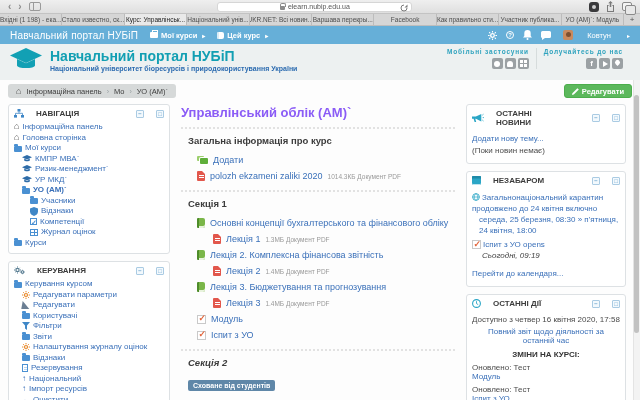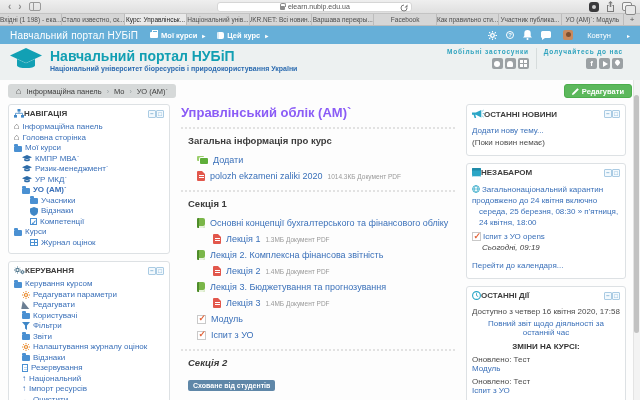--- a/index.html
+++ b/index.html
@@ -70,21 +70,21 @@
   .crumb-sep::before{content:"›";}
   .editbtn{margin-left:auto;display:flex;align-items:center;gap:3px;background:#5cb85c;color:#fff;font-size:7.5px;font-weight:bold;border:1px solid #4cae4c;border-radius:3px;height:14px;padding:0 7px;}
 
   .cols{display:flex;gap:7px;align-items:flex-start;padding:0 2px;}
   .col-l{width:162px;flex:none;}
   .col-c{flex:1;padding:0 4px;min-width:0;}
   .col-r{width:160px;flex:none;margin-right:6px;}
 
   
   .blk{background:#fff;border:1px solid #dde1e4;border-radius:3px;margin-bottom:7px;}
-  .blk-h{display:flex;align-items:center;gap:0;padding:4px 5px 3px;font-size:8px;font-weight:bold;color:#3c3c3c;}
+  .blk-h{display:flex;align-items:center;gap:12px;padding:4px 5px 3px;font-size:8px;font-weight:bold;color:#3c3c3c;}
   .blk-h .sp{flex:1;}
   .ctl{width:8px;height:8px;border:1px solid #aacbe3;border-radius:1px;background:#f3f9fd;color:#6aa3cc;font-size:6px;line-height:6px;text-align:center;}
   .ctl-min::before{content:"−";} .ctl-dock::before{content:"□";}
   .blk-b{padding:1px 5px 5px;}
 
   .nav-i{display:flex;align-items:center;gap:3px;font-size:8px;line-height:10.5px;color:#3a70b9;white-space:nowrap;overflow:hidden;}
   .nav-i.bold{font-weight:bold;}
   .l1{padding-left:8px;} .l2{padding-left:16px;}
   .ico{flex:none;display:inline-block;}
   .i-folder{width:8px;height:6px;background:#4a90d2;border-radius:1px;position:relative;margin-top:1px;}
@@ -320,27 +320,27 @@
             <div class="nav-i l2">
                 <svg class="ico" width="8" height="9" viewBox="0 0 8 9">
                   <path d="M4 0l4 1.5v3C8 7 6 8.3 4 9 2 8.3 0 7 0 4.5v-3z" fill="#3f87c7"></path>
                 </svg>
                 <span>Відзнаки</span>
               </div>
             <div class="nav-i l2">
                 <span class="ico i-check"></span>
                 <span>Компетенції</span>
               </div>
-            <div class="nav-i">
-                <span class="ico i-folder"></span>
-                <span>Курси</span>
-              </div>
             <div class="nav-i l2">
                 <span class="ico i-grid"></span>
                 <span>Журнал оцінок</span>
+              </div>
+            <div class="nav-i">
+                <span class="ico i-folder"></span>
+                <span>Курси</span>
               </div>
           </div>
         </div>
 
         <div class="blk">
           <div class="blk-h">
             <svg class="ico" width="11" height="9" viewBox="0 0 11 9">
                 <circle cx="3.5" cy="4" r="1.6" fill="none" stroke="#5b7f94" stroke-width="1.2"></circle>
                 <path d="M3.5 0.5v1M3.5 6.5v1M0 4h1M6 4h1M1.3 1.8l.7.7M5 5.5l.7.7M5.7 1.8L5 2.5M2 5.5l-.7.7" stroke="#5b7f94" stroke-width="1"></path>
                 <circle cx="8.5" cy="6" r="1.3" fill="none" stroke="#5b7f94" stroke-width="1.1"></circle>

